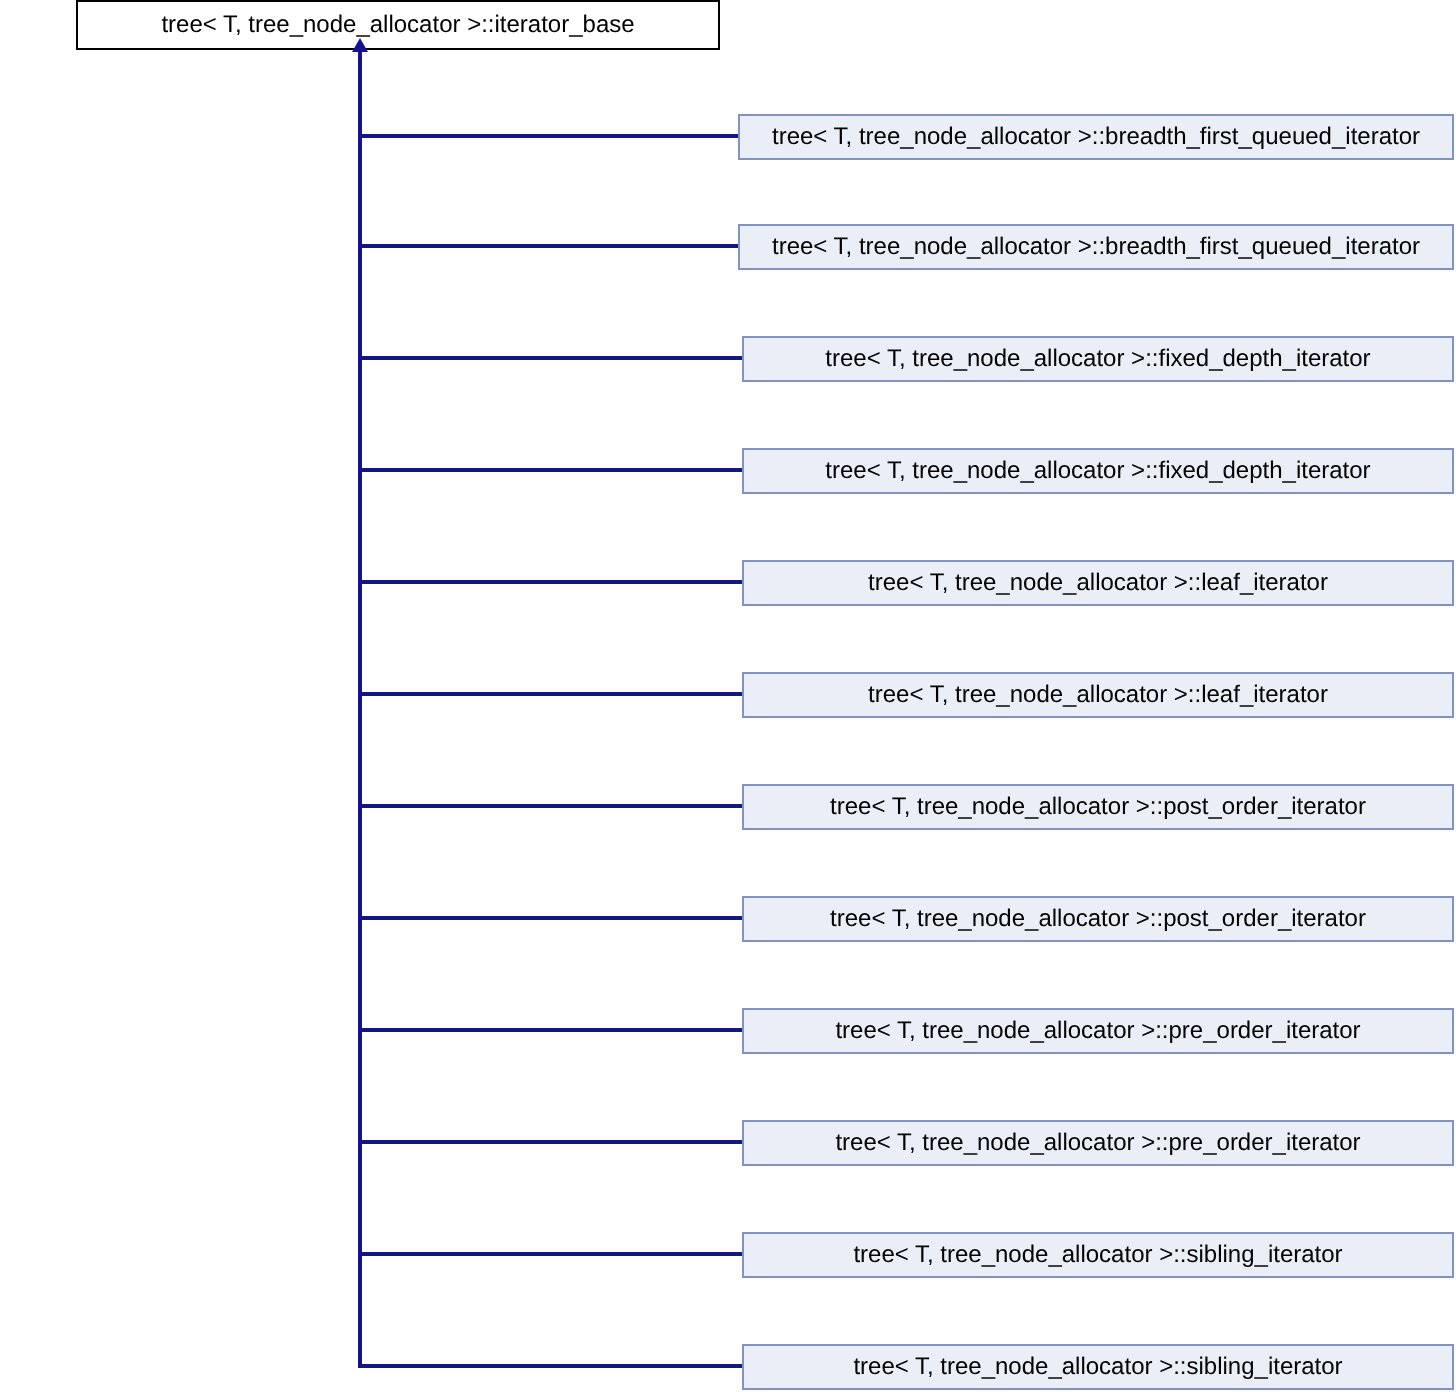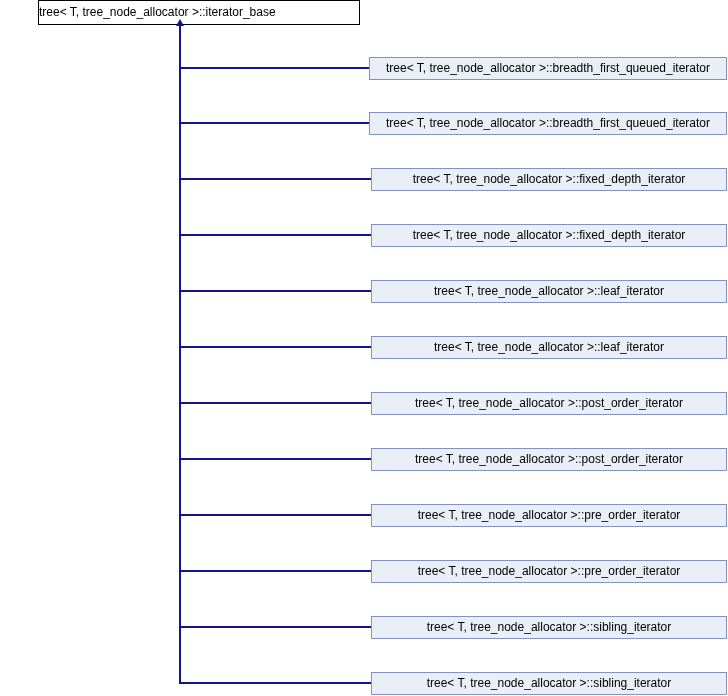--- a/index.html
+++ b/index.html
@@ -18,21 +18,21 @@
   }
   
   .base-node {
     position: absolute;
     box-sizing: border-box;
     background: #ffffff;
     border: 1px solid #000000;
     color: #000000;
     font-size: 12px;
     line-height: 22px;
-    text-align: left;
+    text-align: center;
     white-space: nowrap;
     overflow: hidden;
   }
   
   .derived-node {
     position: absolute;
     box-sizing: border-box;
     background: #e9eef7;
     border: 1px solid #8093c4;
     color: #000000;

